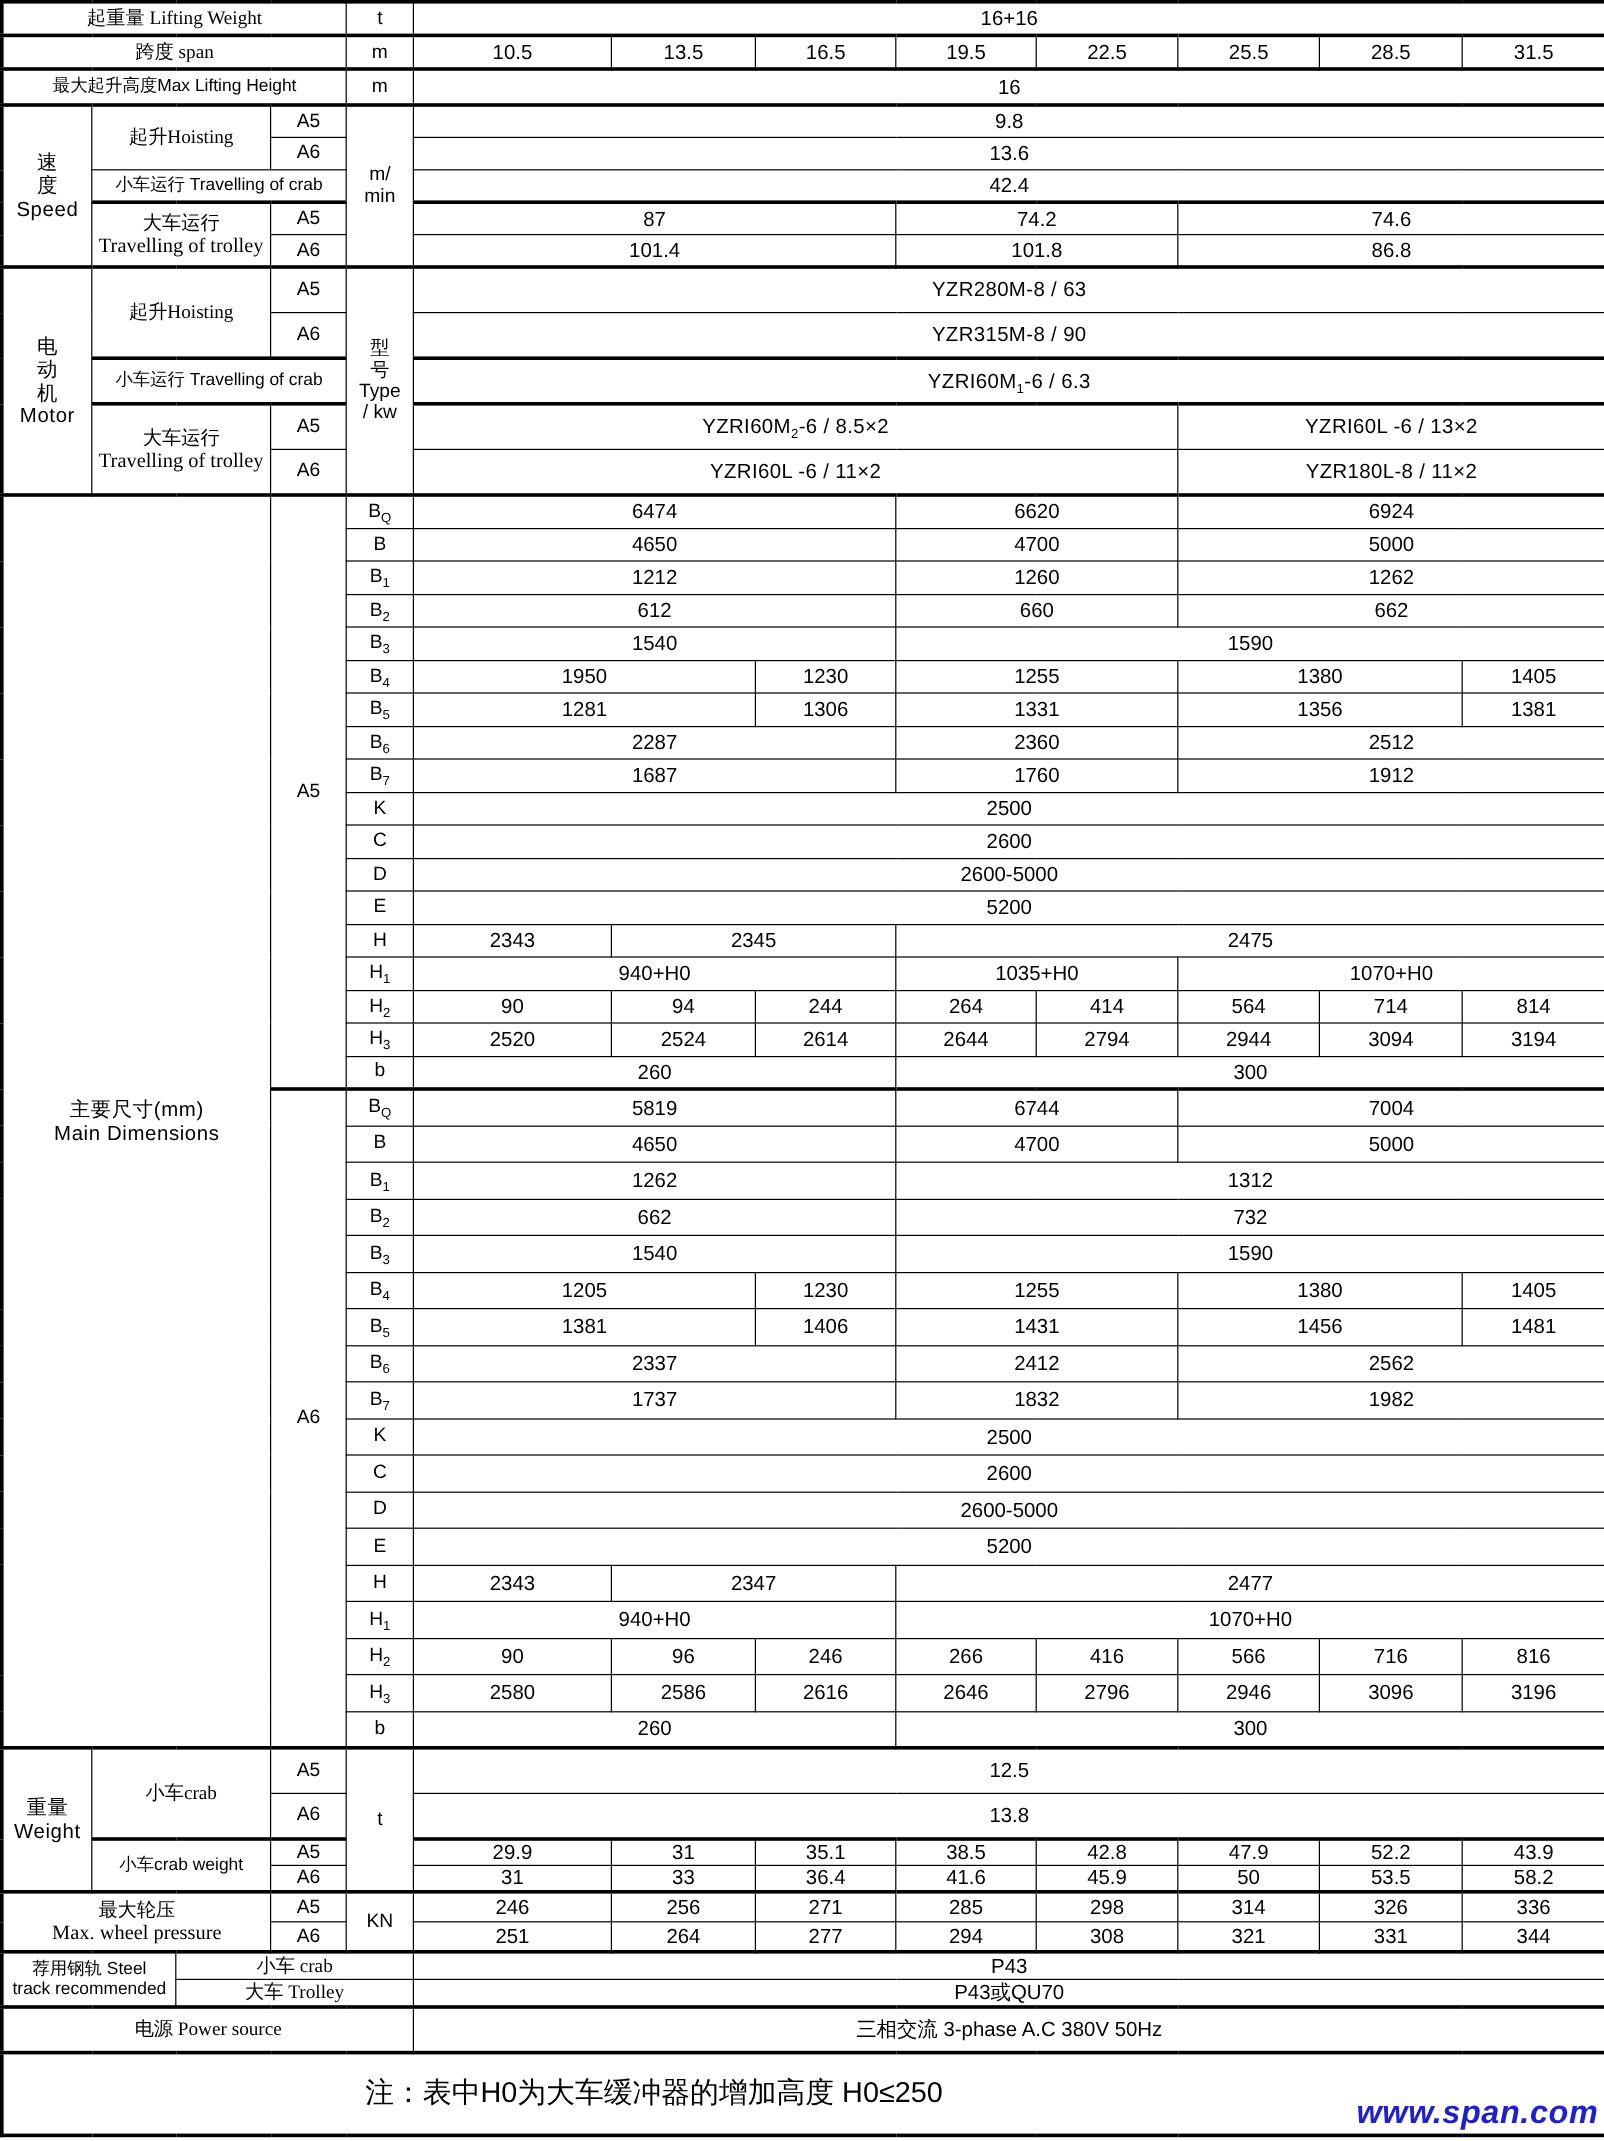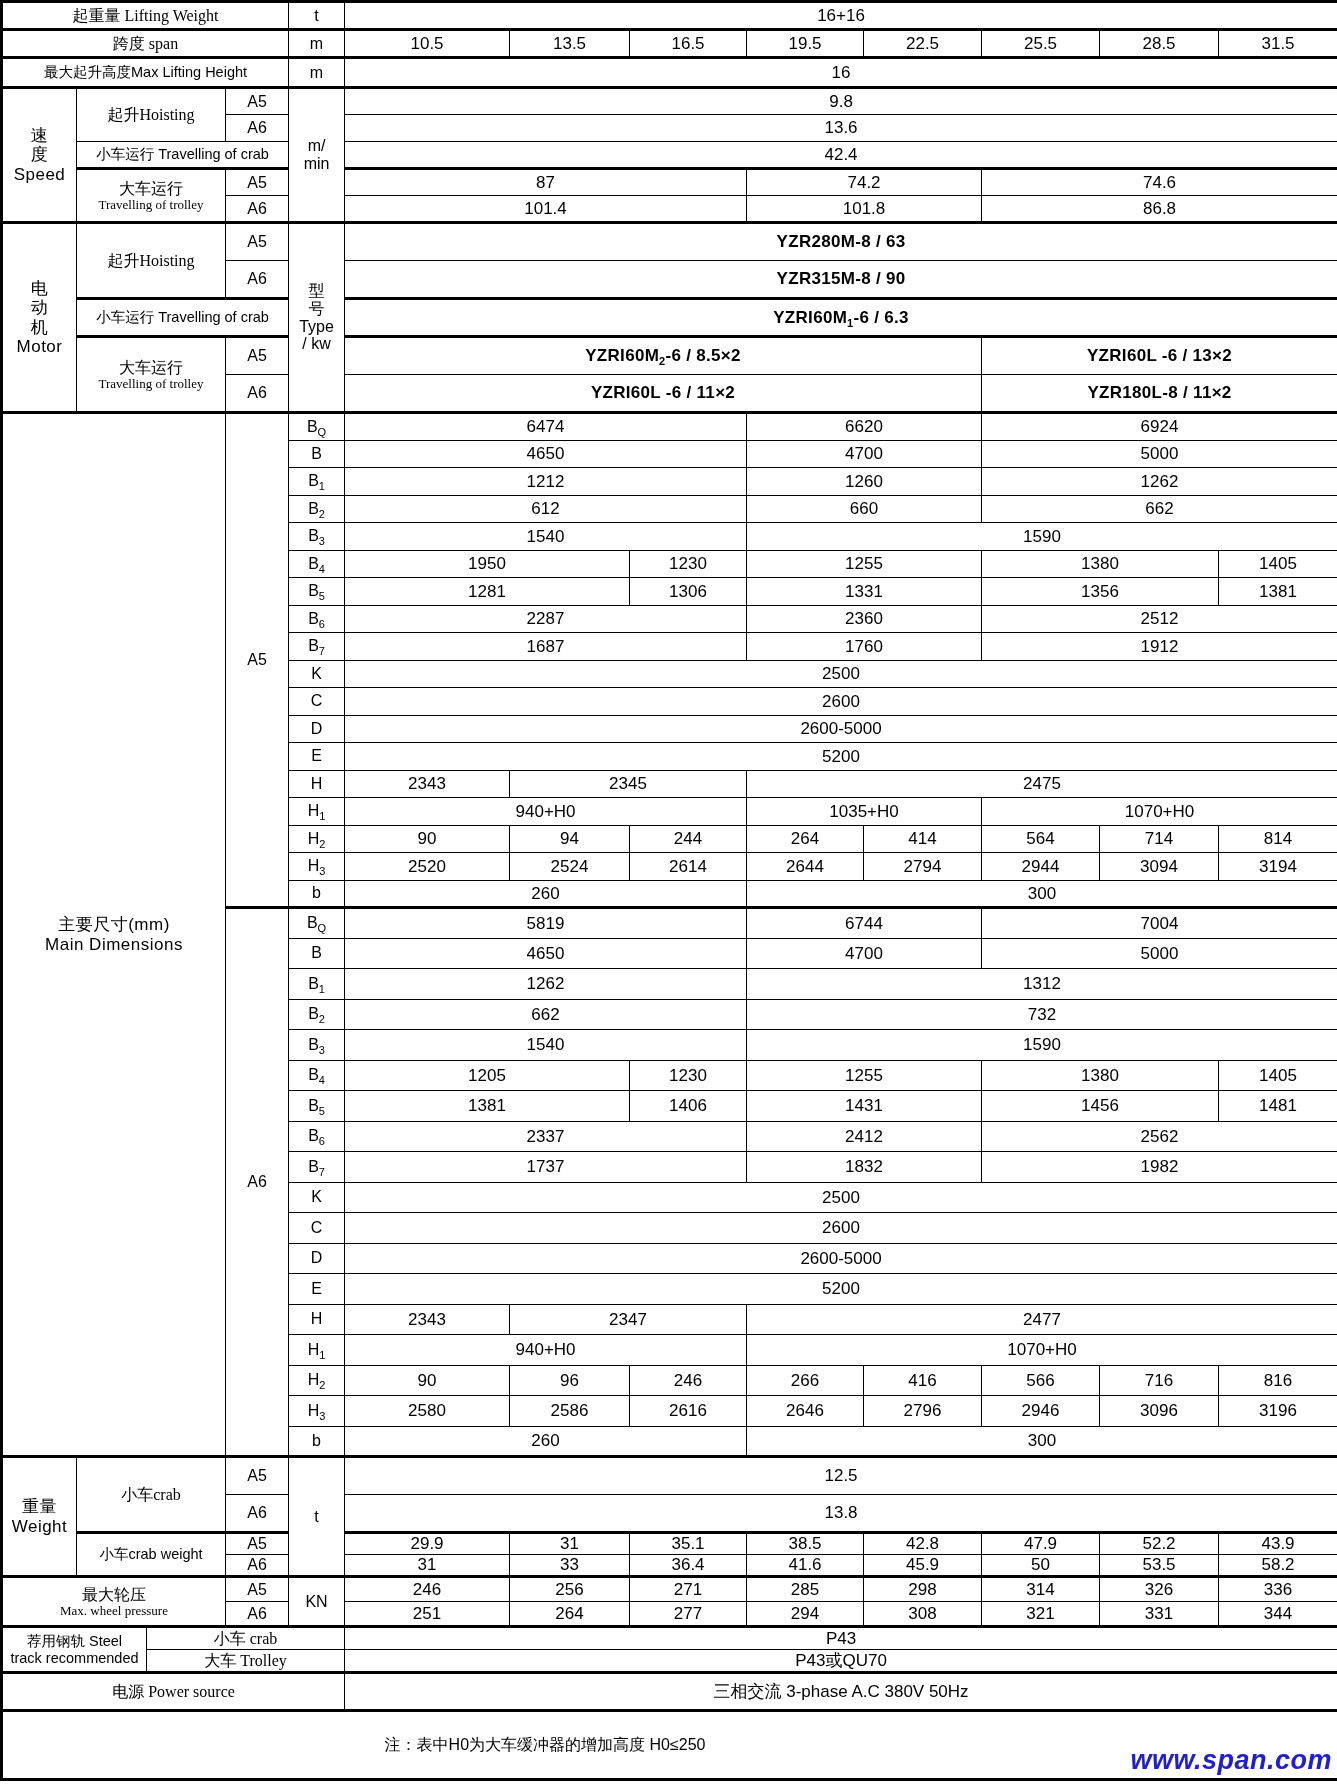--- a/index.html
+++ b/index.html
@@ -20,23 +20,23 @@
     font-weight:500;
   }
   td sub{font-size:11px;line-height:0;}
   tr.bt > td{border-top:3px solid #000;}
   td.sec{font-size:17px;letter-spacing:0.5px;}
   td.lbl{font-size:14.5px;white-space:nowrap;}
   td.lblb{font-size:16px;white-space:nowrap;font-family:Liberation Serif, serif;}
   td.unit{font-size:16px;}
   td.dim{font-size:16px;}
   td.val{font-size:17px;}
-  td.mdl{font-size:17px;letter-spacing:0.3px;font-weight:bold;}
-  td.note{font-size:16px;padding-right:250px;}
-  .t2{font-size:13px;line-height:1.05;white-space:nowrap;}
+  td.mdl{font-size:17px;letter-spacing:0.3px;}
+  td.note{font-size:24px;padding-right:250px;}
+  .t2{font-size:17px;line-height:1.05;white-space:nowrap;}
   #watermark{
     position:absolute;right:5px;bottom:8px;
     font-size:27px;font-weight:bold;font-style:italic;
     letter-spacing:0.5px;
   }
 </style>
 </head>
 <body>
 
 <table>

